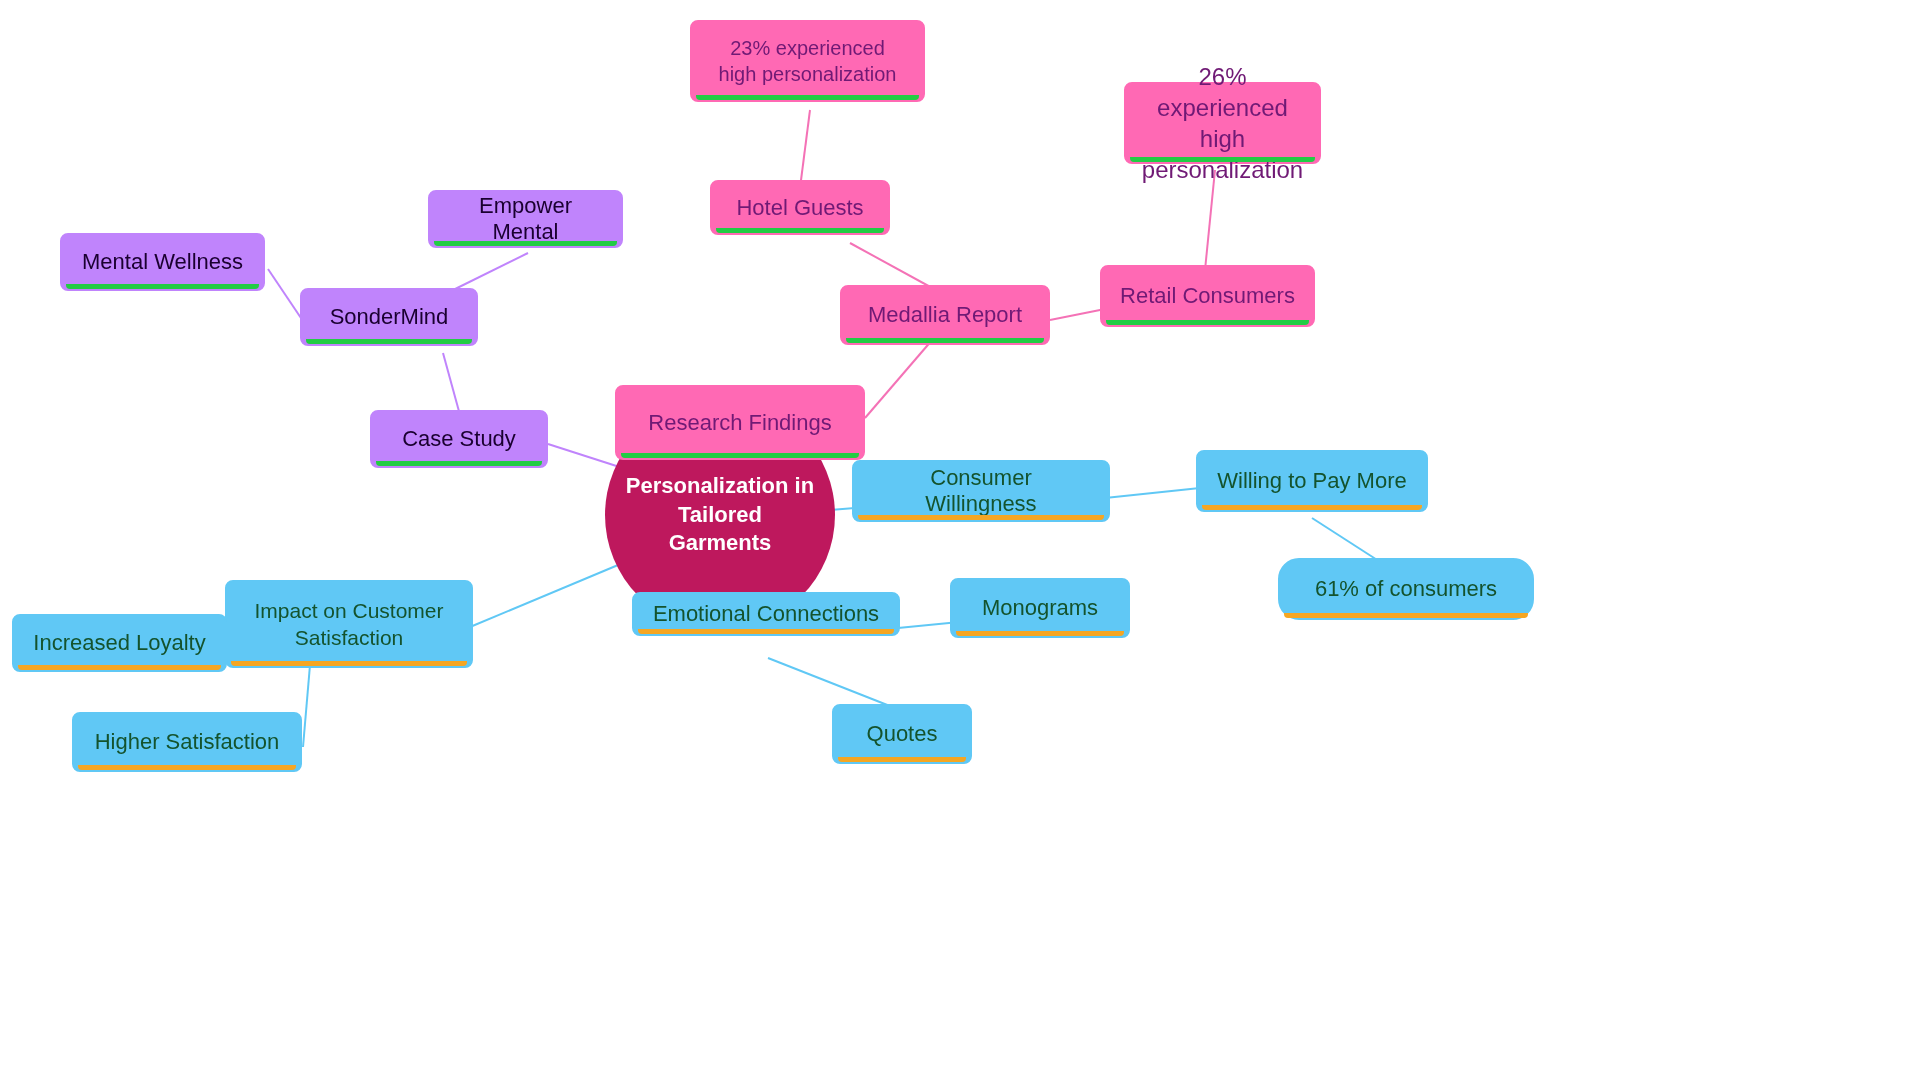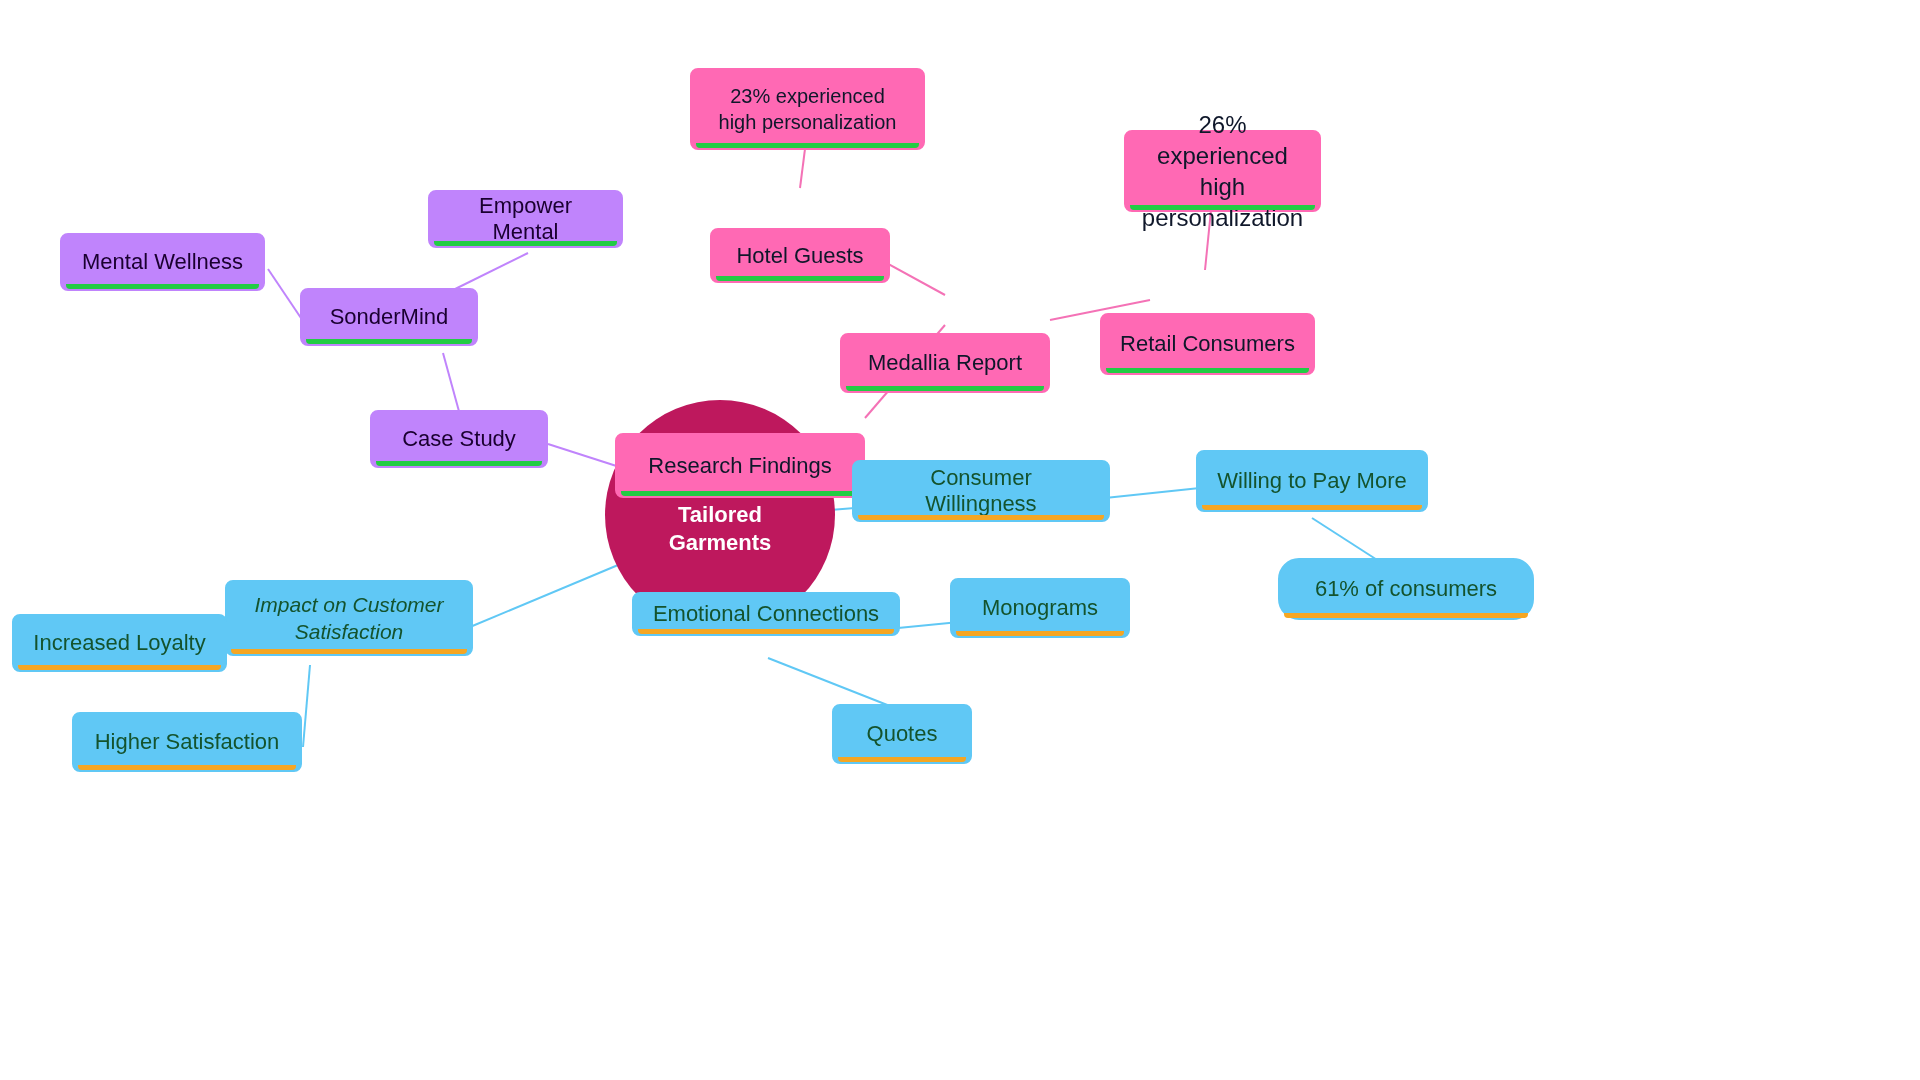--- a/index.html
+++ b/index.html
@@ -50,23 +50,22 @@
       font-size: 22px;
       font-weight: 600;
       text-align: center;
       line-height: 1.3;
       left: 590px;
       top: 400px;
     }
     
     .node-pink {
       background: #ff69b4;
-      color: #0f172a;
+      color: #701a75;
       border-color: #ff69b4;
-      margin-top: 48px;
     }
     .node-pink::after {
       background: #22cc44;
     }
     
     .node-purple {
       background: #c084fc;
       color: #1a0030;
       border-color: #c084fc;
     }
@@ -123,21 +122,21 @@
   <line x1="1312" y1="518" x2="1385" y2="565" stroke="#60c8f5" stroke-width="2"></line>
 
   <line x1="898" y1="628" x2="1042" y2="614" stroke="#60c8f5" stroke-width="2"></line>
 
   <line x1="768" y1="658" x2="900" y2="710" stroke="#60c8f5" stroke-width="2"></line>
 </svg>
 
 <div class="node node-center" style="left:605px;top:400px;width:230px;height:230px;">Personalization in Tailored
 Garments</div>
 
-<div class="node node-pink" style="left:615px;top:385px;width:250px;height:65px;">Research Findings</div>
+<div class="node node-pink" style="left:615px;top:385px;width:250px;height:75px;">Research Findings</div>
 
 <div class="node node-pink" style="left:840px;top:285px;width:210px;height:60px;">Medallia Report</div>
 
 <div class="node node-pink" style="left:710px;top:180px;width:180px;height:55px;">Hotel Guests</div>
 
 <div class="node node-pink" style="left:690px;top:20px;width:235px;height:82px;font-size:20px;line-height:1.3;">23% experienced high
 personalization</div>
 
 <div class="node node-pink" style="left:1100px;top:265px;width:215px;height:62px;">Retail Consumers</div>
 
@@ -145,21 +144,21 @@
 personalization</div>
 
 <div class="node node-purple" style="left:370px;top:410px;width:178px;height:58px;">Case Study</div>
 
 <div class="node node-purple" style="left:300px;top:288px;width:178px;height:58px;">SonderMind</div>
 
 <div class="node node-purple" style="left:428px;top:190px;width:195px;height:58px;">Empower Mental</div>
 
 <div class="node node-purple" style="left:60px;top:233px;width:205px;height:58px;text-align:center;">Mental Wellness</div>
 
-<div class="node node-blue" style="left:225px;top:580px;width:248px;height:76px;font-size:21px;line-height:1.3;font-style:italic;">Impact on Customer
+<div class="node node-blue" style="left:225px;top:580px;width:248px;height:88px;font-size:21px;line-height:1.3;">Impact on Customer
 Satisfaction</div>
 
 <div class="node node-blue" style="left:12px;top:614px;width:215px;height:58px;">Increased Loyalty</div>
 
 <div class="node node-blue" style="left:72px;top:712px;width:230px;height:60px;">Higher Satisfaction</div>
 
 <div class="node node-blue" style="left:852px;top:460px;width:258px;height:62px;">Consumer Willingness</div>
 
 <div class="node node-blue" style="left:1196px;top:450px;width:232px;height:62px;">Willing to Pay More</div>
 

